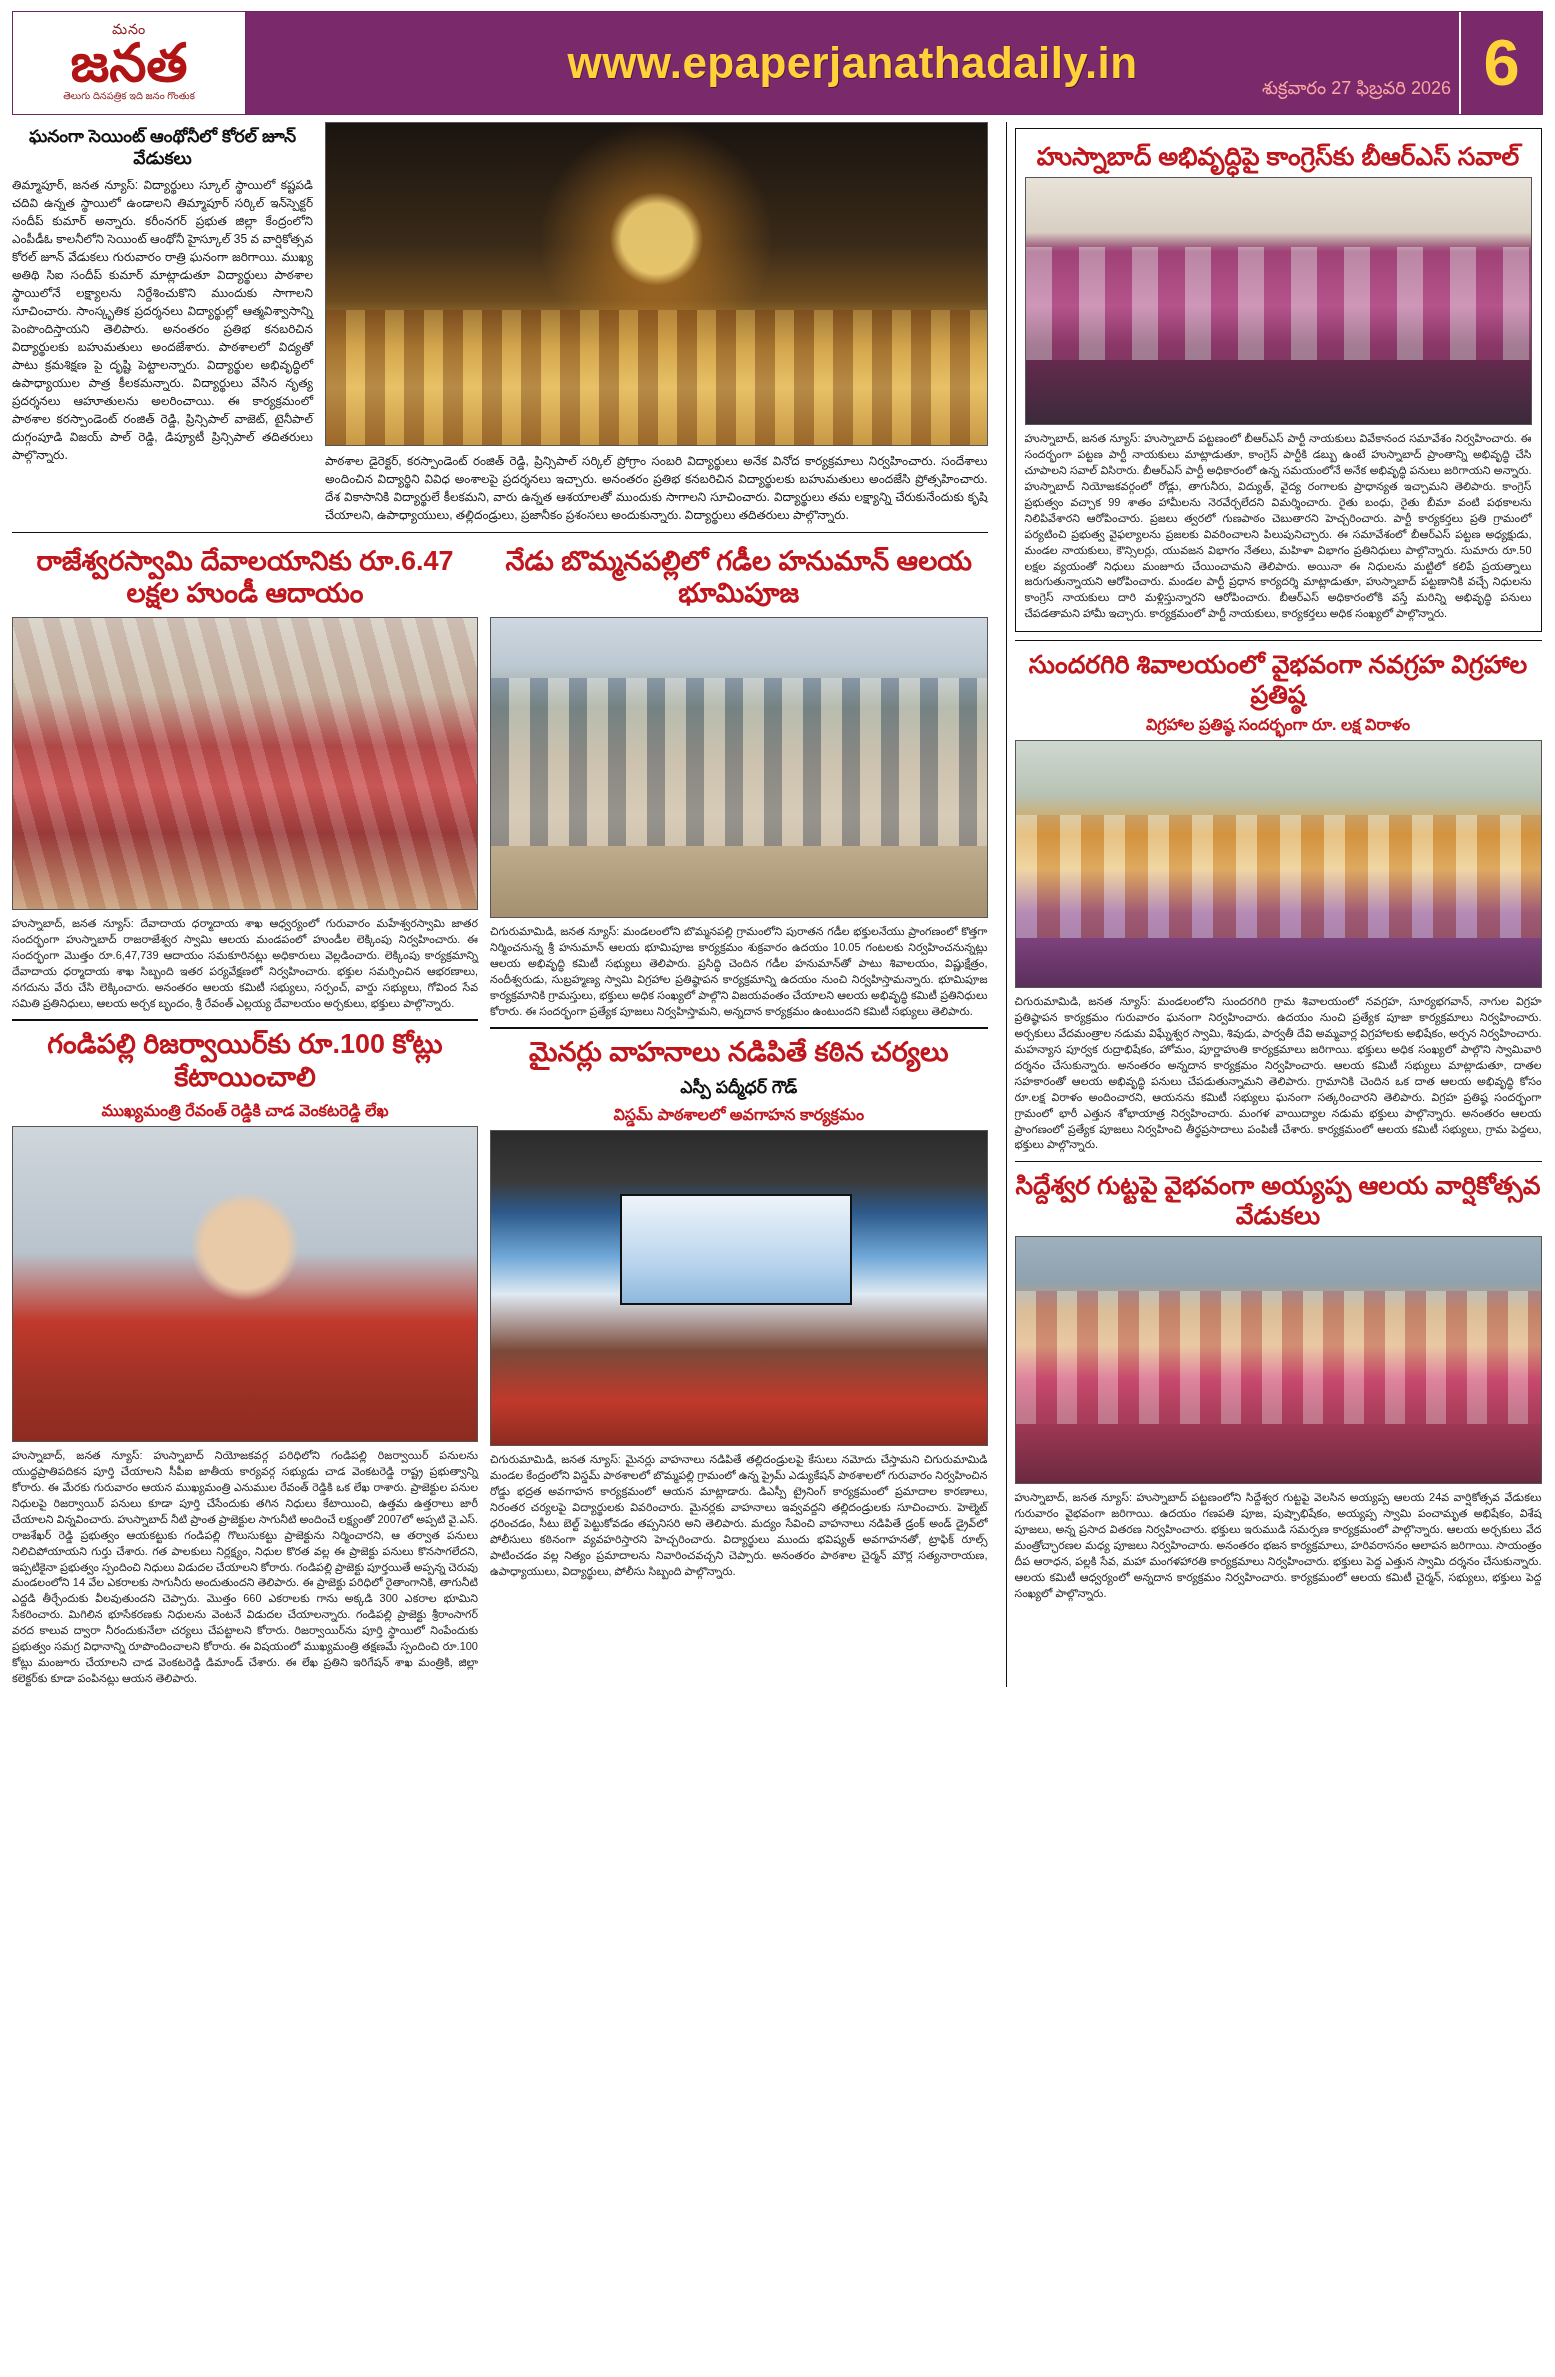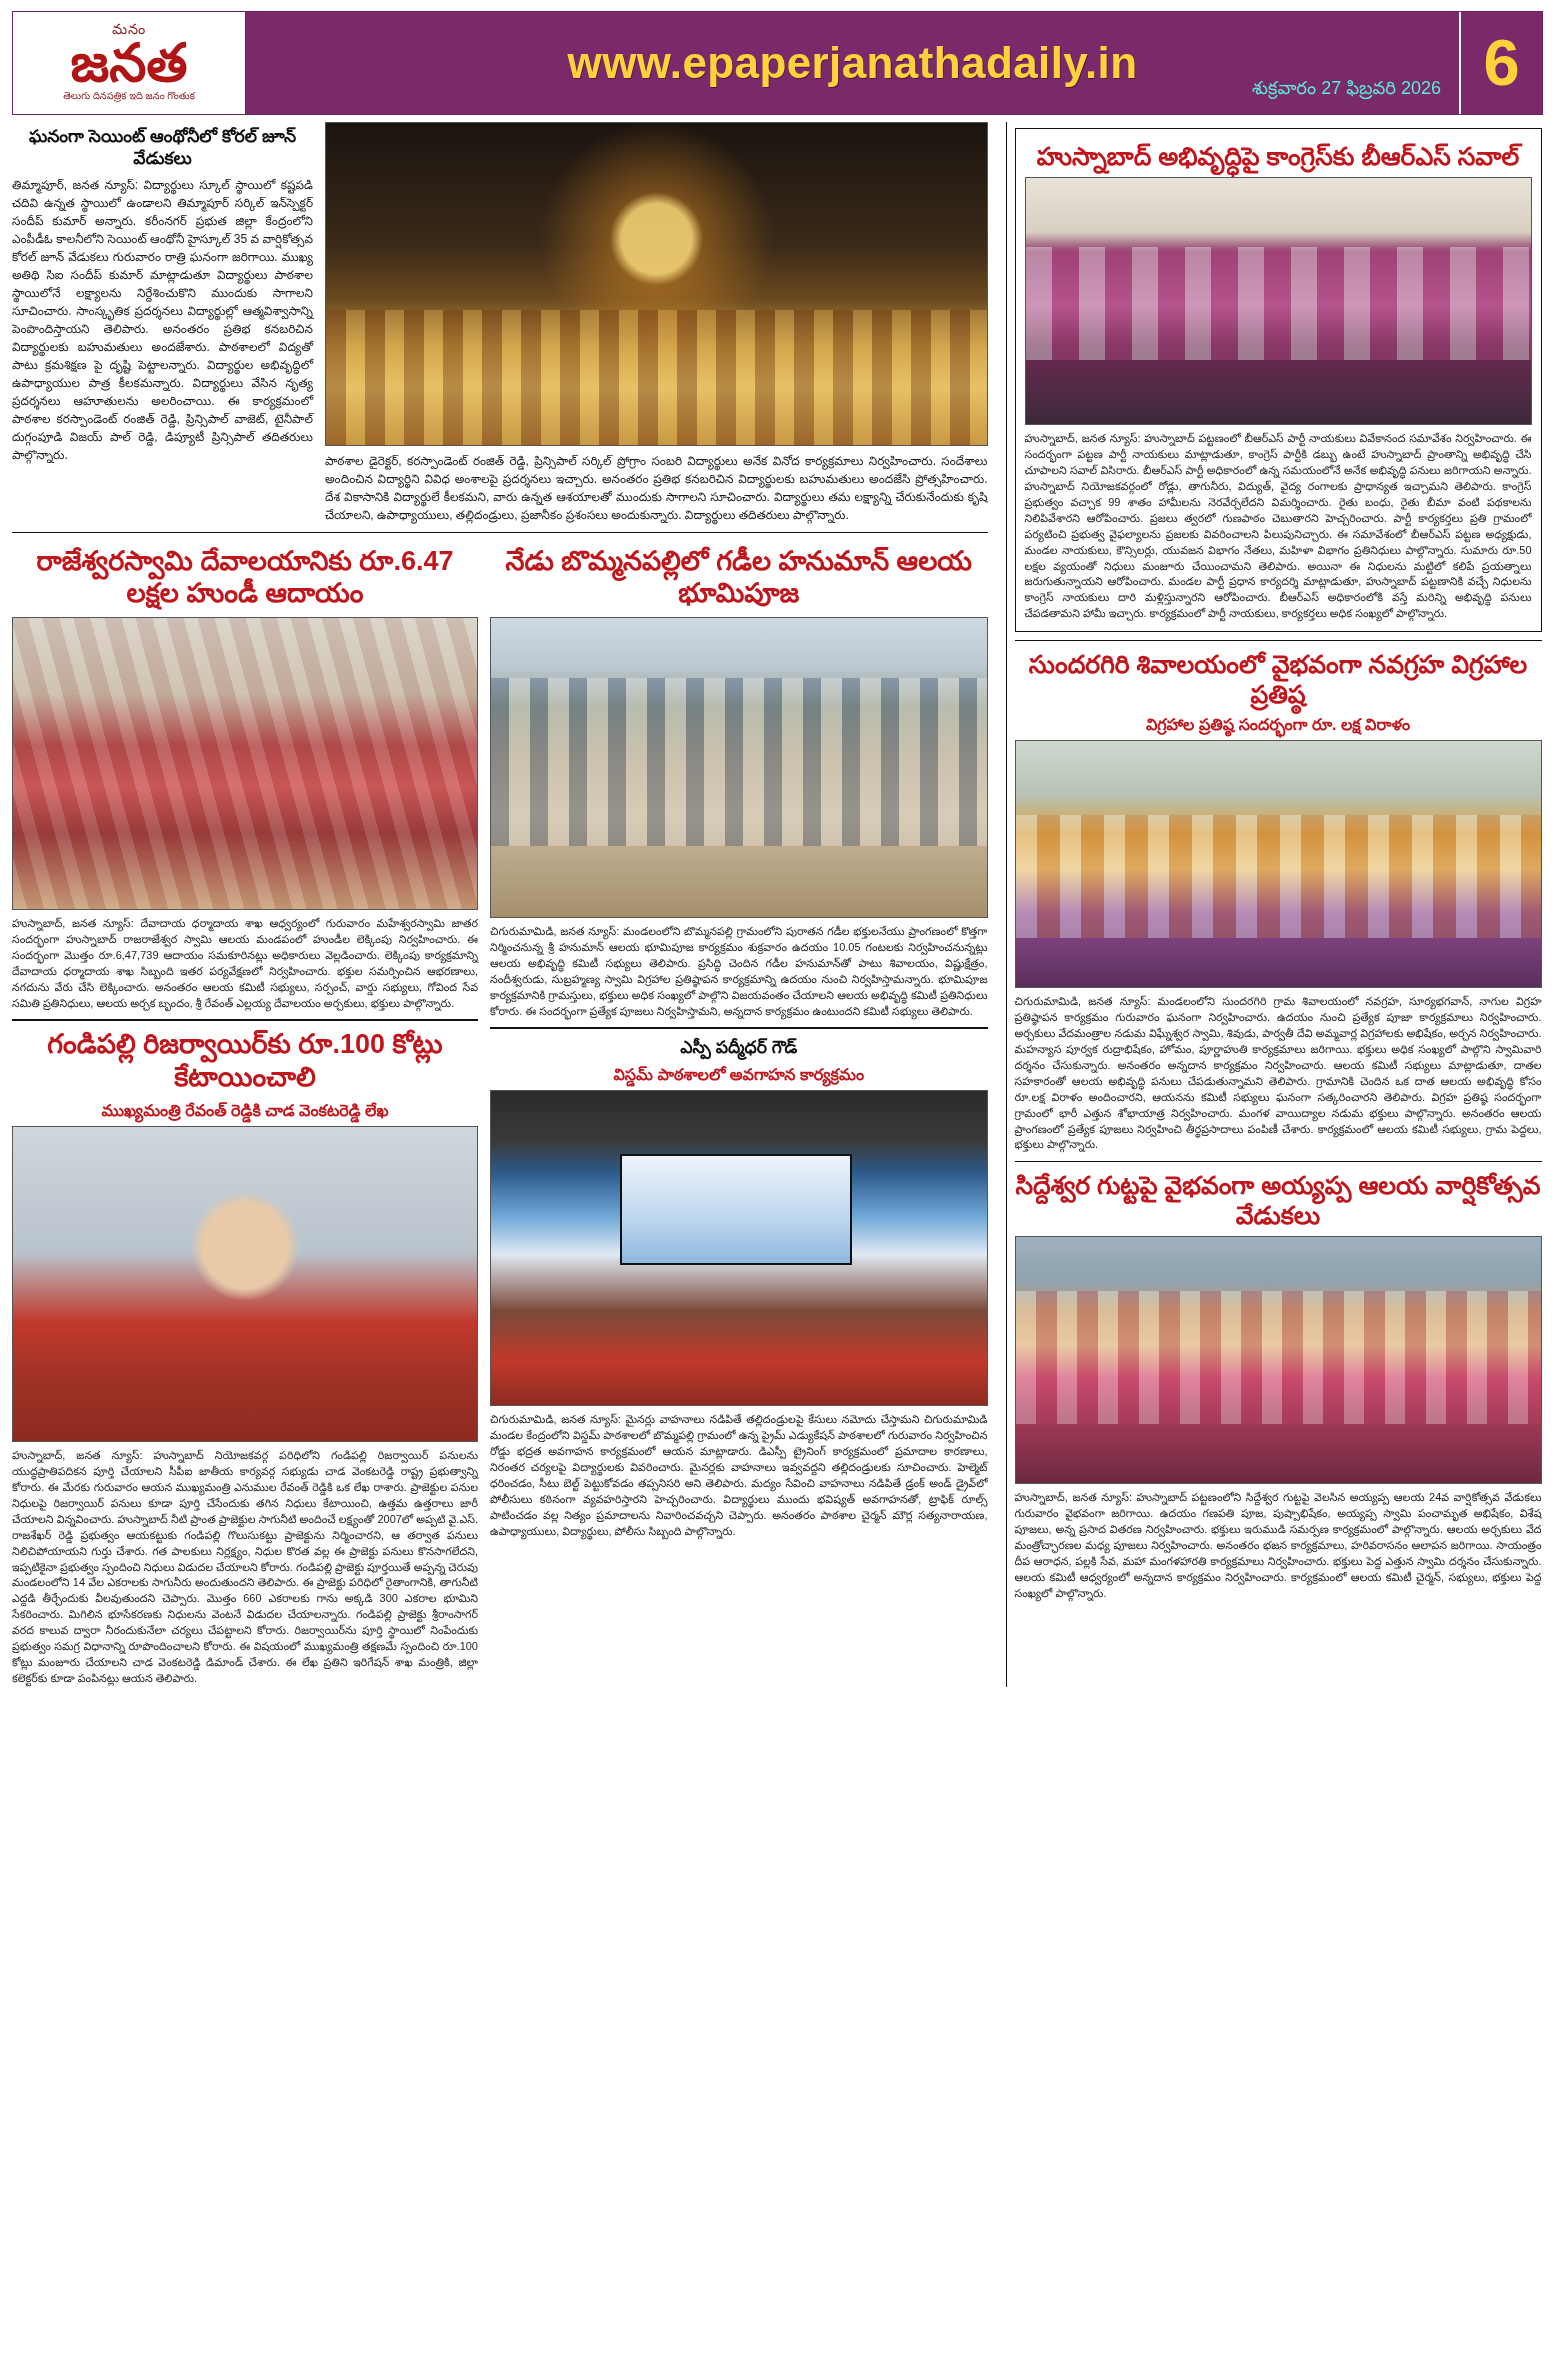--- a/index.html
+++ b/index.html
@@ -64,23 +64,23 @@
   }
   .mh-url {
     color: #ffd23a;
     font-size: 44px;
     font-weight: bold;
     letter-spacing: 0.4px;
     text-shadow: 0.8px 0.8px 0 #4e1744;
   }
   .mh-date {
     position: absolute;
-    right: 18px;
+    right: 8px;
     bottom: 10.5px;
-    color: #5eead4;
+    color: #fca5a5;
     font-size: 18px;
   }
   .mh-page {
     width: 83px;
     background: #7a2a6a;
     border-left: 2.3px solid #ffffff;
     display: flex;
     align-items: center;
     justify-content: center;
     color: #ffd23a;
@@ -324,20 +324,21 @@
 
         <div class="col" style="flex:1;">
           <div class="headline-2">నేడు బొమ్మనపల్లిలో గడీల హనుమాన్ ఆలయ భూమిపూజ</div>
           <div class="photo ph-bhoomipooja" style="height:301px;">
             <div class="ph-inner"></div>
           </div>
           <div class="cap mt8">చిగురుమామిడి, జనత న్యూస్: మండలంలోని బొమ్మనపల్లి గ్రామంలోని పురాతన గడీల భక్తులనేయు ప్రాంగణంలో కొత్తగా నిర్మించనున్న శ్రీ హనుమాన్ ఆలయ భూమిపూజ కార్యక్రమం శుక్రవారం ఉదయం 10.05 గంటలకు నిర్వహించనున్నట్లు ఆలయ అభివృద్ధి కమిటీ సభ్యులు తెలిపారు. ప్రసిద్ధి చెందిన గడీల హనుమాన్‌తో పాటు శివాలయం, విష్ణుక్షేత్రం, నందీశ్వరుడు, సుబ్రహ్మణ్య స్వామి విగ్రహాల ప్రతిష్ఠాపన కార్యక్రమాన్ని ఉదయం నుంచి నిర్వహిస్తామన్నారు. భూమిపూజ కార్యక్రమానికి గ్రామస్తులు, భక్తులు అధిక సంఖ్యలో పాల్గొని విజయవంతం చేయాలని ఆలయ అభివృద్ధి కమిటీ ప్రతినిధులు కోరారు. ఈ సందర్భంగా ప్రత్యేక పూజలు నిర్వహిస్తామని, అన్నదాన కార్యక్రమం ఉంటుందని కమిటీ సభ్యులు తెలిపారు.</div>
 
           <div class="rule"></div>
 
+          <div class="headline-2">మైనర్లు వాహనాలు నడిపితే కఠిన చర్యలు</div>
           <div class="subhead">ఎస్పీ పద్మీధర్ గౌడ్</div>
           <div class="subhead-red">విస్డమ్ పాఠశాలలో అవగాహన కార్యక్రమం</div>
           <div class="photo ph-projector" style="height:316px;">
             <div class="ph-inner"></div>
           </div>
           <div class="cap mt8">చిగురుమామిడి, జనత న్యూస్: మైనర్లు వాహనాలు నడిపితే తల్లిదండ్రులపై కేసులు నమోదు చేస్తామని చిగురుమామిడి మండల కేంద్రంలోని విస్డమ్ పాఠశాలలో బొమ్మపల్లి గ్రామంలో ఉన్న ప్రైమ్ ఎడ్యుకేషన్ పాఠశాలలో గురువారం నిర్వహించిన రోడ్డు భద్రత అవగాహన కార్యక్రమంలో ఆయన మాట్లాడారు. డిఎస్పీ ట్రైనింగ్ కార్యక్రమంలో ప్రమాదాల కారణాలు, నిరంతర చర్యలపై విద్యార్థులకు వివరించారు. మైనర్లకు వాహనాలు ఇవ్వవద్దని తల్లిదండ్రులకు సూచించారు. హెల్మెట్ ధరించడం, సీటు బెల్ట్ పెట్టుకోవడం తప్పనిసరి అని తెలిపారు. మద్యం సేవించి వాహనాలు నడిపితే డ్రంక్ అండ్ డ్రైవ్‌లో పోలీసులు కఠినంగా వ్యవహరిస్తారని హెచ్చరించారు. విద్యార్థులు ముందు భవిష్యత్ అవగాహనతో, ట్రాఫిక్ రూల్స్ పాటించడం వల్ల నిత్యం ప్రమాదాలను నివారించవచ్చని చెప్పారు. అనంతరం పాఠశాల చైర్మన్ మౌర్ల సత్యనారాయణ, ఉపాధ్యాయులు, విద్యార్థులు, పోలీసు సిబ్బంది పాల్గొన్నారు.</div>
         </div>
       </div>
 
     </div>

